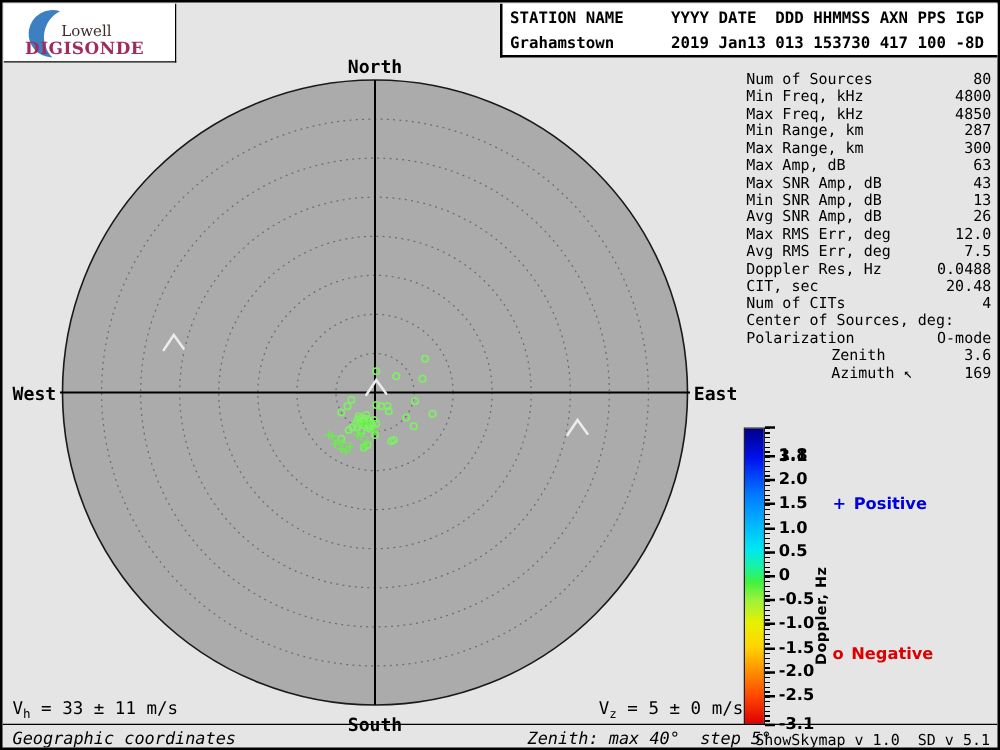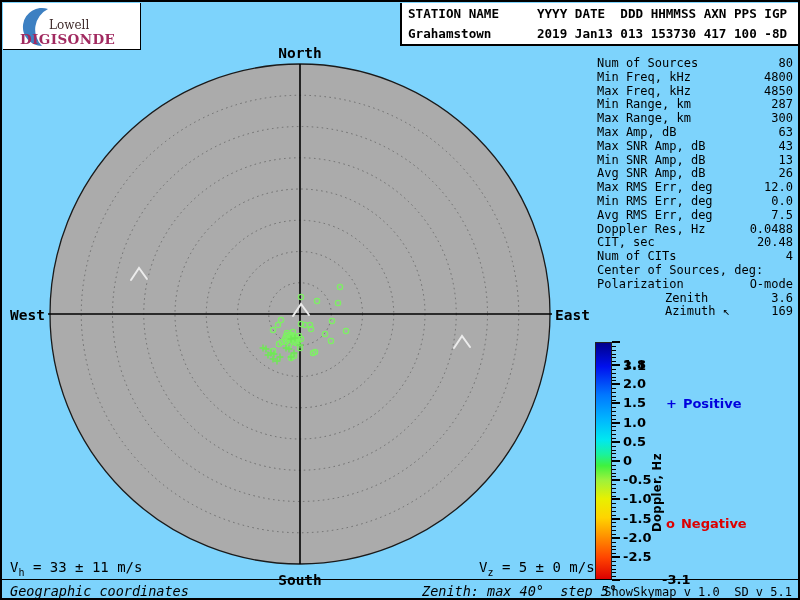--- a/index.html
+++ b/index.html
@@ -1,16 +1,16 @@
 <!DOCTYPE html>
 <html><head>
 <meta charset="utf-8">
 <style>
   html,body{margin:0;padding:0;background:#fff;}
-  .page{position:relative;width:800px;height:600px;background:#7dd3fc;border:2px solid #000;
+  .page{position:relative;width:800px;height:600px;background:#e5e5e5;border:2px solid #000;
         box-sizing:border-box;overflow:hidden;font-family:"DejaVu Sans Mono",monospace;color:#000;}
   
   .logo-box{position:absolute;left:1px;top:1px;width:137px;height:46px;
             border-right:1px solid #000;border-bottom:1px solid #000;background:#fff;}
   .logo-lowell{position:absolute;left:46px;top:15px;font-family:"DejaVu Serif",serif;
                font-size:12px;color:#3f2b2b;}
   .logo-digisonde{position:absolute;left:17px;top:28px;font-family:"DejaVu Serif",serif;
                   font-weight:bold;font-size:13.5px;color:#a12a60;letter-spacing:.4px;}
   
   .header-box{position:absolute;left:398px;top:1px;width:399px;height:43px;
@@ -205,24 +205,20 @@
     <div class="info-row">
       <span class="row-label">Avg SNR Amp, dB</span>
       <span class="row-value">26</span>
     </div>
 
     <div class="info-row">
       <span class="row-label">Max RMS Err, deg</span>
       <span class="row-value">12.0</span>
     </div>
 
-    <div class="info-row">
-      <span class="row-label">Min RMS Err, deg</span>
-      <span class="row-value">0.0</span>
-    </div>
 
     <div class="info-row">
       <span class="row-label">Avg RMS Err, deg</span>
       <span class="row-value">7.5</span>
     </div>
 
     <div class="info-row">
       <span class="row-label">Doppler Res, Hz</span>
       <span class="row-value">0.0488</span>
     </div>
@@ -279,21 +275,21 @@
       <div class="cb-label" style="top: 470.194px;">-0.5</div>
       <div class="cb-tick" style="top: 496.387px;"></div>
       <div class="cb-label" style="top: 489.387px;">-1.0</div>
       <div class="cb-tick" style="top: 515.581px;"></div>
       <div class="cb-label" style="top: 508.581px;">-1.5</div>
       <div class="cb-tick" style="top: 534.774px;"></div>
       <div class="cb-label" style="top: 527.774px;">-2.0</div>
       <div class="cb-tick" style="top: 553.968px;"></div>
       <div class="cb-label" style="top: 546.968px;">-2.5</div>
       <div class="cb-tick" style="top: 577px;"></div>
-      <div class="cb-label" style="top: 570px; margin-left: 39px;">-3.1</div>
+      <div class="cb-label" style="top: 570px;">-3.1</div>
     </div>
   <div class="cb-title">Doppler, Hz</div>
 
   <div class="legend-pos"><span class="legend-marker">+</span><span>Positive</span></div>
   <div class="legend-neg"><span class="legend-marker">o</span><span>Negative</span></div>
 
   <div class="vel vh"><span>V</span><sub>h</sub><span> = 33 ± 11 m/s</span></div>
   <div class="vel vz"><span>V</span><sub>z</sub><span> = 5 ± 0 m/s</span></div>
 
   <div class="footer-rule"></div>

